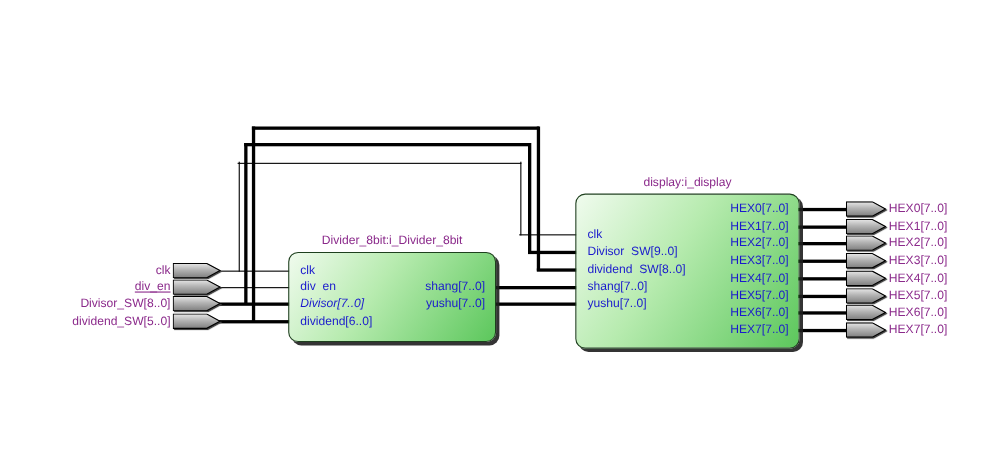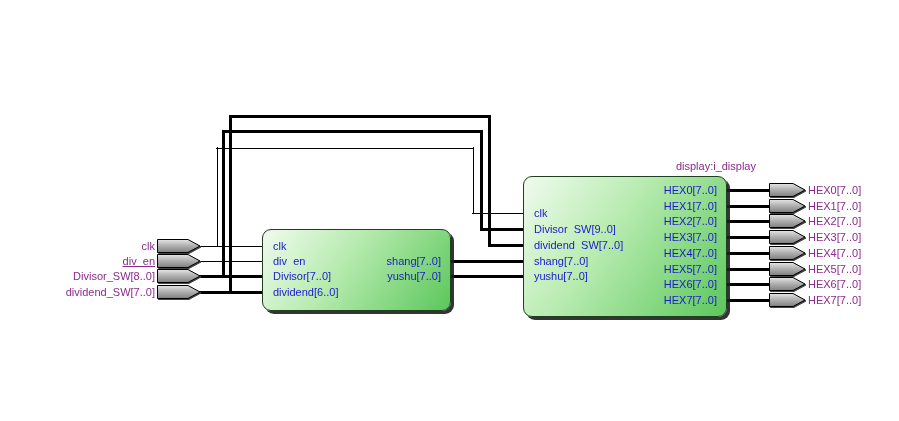--- a/index.html
+++ b/index.html
@@ -16,21 +16,21 @@
   .pin-symbol{position:absolute;filter:drop-shadow(1px 1.5px 0 #444);}
   .block{
     position:absolute;
     border:1px solid #1e401e;
     border-radius:9px;
     background:linear-gradient(125deg,#f0fbee 0%,#b7ebaf 42%,#5cc75c 100%);
     box-shadow:3px 3px 0 rgba(30,30,30,0.9);
   }
   .block-title{
     position:absolute;top:-18px;left:-30px;right:-30px;height:14px;line-height:14px;
-    text-align:right;color:#8b2a8b;white-space:pre;
+    text-align:center;color:#8b2a8b;white-space:pre;
   }
   .port{
     position:absolute;height:14px;line-height:14px;white-space:pre;
     color:#1a1acd;
   }
   .port.right{text-align:right;}
 </style>
 </head>
 <body>
 
@@ -80,21 +80,21 @@
         <polygon points="0.5,0.5 31,0.5 43,7 31,13.5 0.5,13.5" fill="url(#pinGrad)" stroke="#000" stroke-width="1"></polygon>
       </svg>
       <div class="pin-label right-align" style="left: 20px; width: 135px; top: 254px; text-decoration: underline;">div_en</div>
       <svg width="44" height="14" class="pin-symbol" style="left: 157px; top: 254px;">
         <polygon points="0.5,0.5 31,0.5 43,7 31,13.5 0.5,13.5" fill="url(#pinGrad)" stroke="#000" stroke-width="1"></polygon>
       </svg>
       <div class="pin-label right-align" style="left: 20px; width: 135px; top: 269px;">Divisor_SW[8..0]</div>
       <svg width="44" height="14" class="pin-symbol" style="left: 157px; top: 269px;">
         <polygon points="0.5,0.5 31,0.5 43,7 31,13.5 0.5,13.5" fill="url(#pinGrad)" stroke="#000" stroke-width="1"></polygon>
       </svg>
-      <div class="pin-label right-align" style="left: 20px; width: 135px; top: 285px;">dividend_SW[7..0]</div>
+      <div class="pin-label right-align" style="left: 20px; width: 135px; top: 285px;">dividend_SW[5..0]</div>
       <svg width="44" height="14" class="pin-symbol" style="left: 157px; top: 285px;">
         <polygon points="0.5,0.5 31,0.5 43,7 31,13.5 0.5,13.5" fill="url(#pinGrad)" stroke="#000" stroke-width="1"></polygon>
       </svg>
       <svg width="37" height="14" class="pin-symbol" style="left: 769px; top: 183px;">
         <polygon points="0.5,0.5 24,0.5 36,7 24,13.5 0.5,13.5" fill="url(#pinGrad)" stroke="#000" stroke-width="1"></polygon>
       </svg>
       <div class="pin-label" style="left: 808px; width: 85px; top: 183px;">HEX0[7..0]</div>
       <svg width="37" height="14" class="pin-symbol" style="left: 769px; top: 199px;">
         <polygon points="0.5,0.5 24,0.5 36,7 24,13.5 0.5,13.5" fill="url(#pinGrad)" stroke="#000" stroke-width="1"></polygon>
       </svg>
@@ -119,33 +119,34 @@
         <polygon points="0.5,0.5 24,0.5 36,7 24,13.5 0.5,13.5" fill="url(#pinGrad)" stroke="#000" stroke-width="1"></polygon>
       </svg>
       <div class="pin-label" style="left: 808px; width: 85px; top: 277px;">HEX6[7..0]</div>
       <svg width="37" height="14" class="pin-symbol" style="left: 769px; top: 293px;">
         <polygon points="0.5,0.5 24,0.5 36,7 24,13.5 0.5,13.5" fill="url(#pinGrad)" stroke="#000" stroke-width="1"></polygon>
       </svg>
       <div class="pin-label" style="left: 808px; width: 85px; top: 293px;">HEX7[7..0]</div>
     </div>
 
   <div class="block" id="block-0" style="left: 262px; top: 229px; width: 187px; height: 80px;">
+    <div class="block-title">Divider_8bit:i_Divider_8bit</div>
   <div class="port" style="left: 10px; top: 9px;">clk</div>
       <div class="port" style="left: 10px; top: 24px;">div  en</div>
-      <div class="port" style="left: 10px; top: 39px;">Divisor[7..0]</div>
+      <div class="port" style="left: 10px; top: 39px; font-style: italic;">Divisor[7..0]</div>
       <div class="port" style="left: 10px; top: 55px;">dividend[6..0]</div>
       <div class="port right" style="right: 9px; top: 24px;">shang[7..0]</div>
       <div class="port right" style="right: 9px; top: 39px;">yushu[7..0]</div>
     </div>
 
   <div class="block" id="block-1" style="left: 523px; top: 176px; width: 202px; height: 139px;">
     <div class="block-title">display:i_display</div>
   <div class="port" style="left: 10px; top: 29px;">clk</div>
       <div class="port" style="left: 10px; top: 45px;">Divisor  SW[9..0]</div>
-      <div class="port" style="left: 10px; top: 61px;">dividend  SW[7..0]</div>
+      <div class="port" style="left: 10px; top: 61px;">dividend  SW[8..0]</div>
       <div class="port" style="left: 10px; top: 77px;">shang[7..0]</div>
       <div class="port" style="left: 10px; top: 92px;">yushu[7..0]</div>
       <div class="port right" style="right: 9px; top: 6px;">HEX0[7..0]</div>
       <div class="port right" style="right: 9px; top: 22px;">HEX1[7..0]</div>
       <div class="port right" style="right: 9px; top: 37px;">HEX2[7..0]</div>
       <div class="port right" style="right: 9px; top: 53px;">HEX3[7..0]</div>
       <div class="port right" style="right: 9px; top: 69px;">HEX4[7..0]</div>
       <div class="port right" style="right: 9px; top: 85px;">HEX5[7..0]</div>
       <div class="port right" style="right: 9px; top: 100px;">HEX6[7..0]</div>
       <div class="port right" style="right: 9px; top: 116px;">HEX7[7..0]</div>

